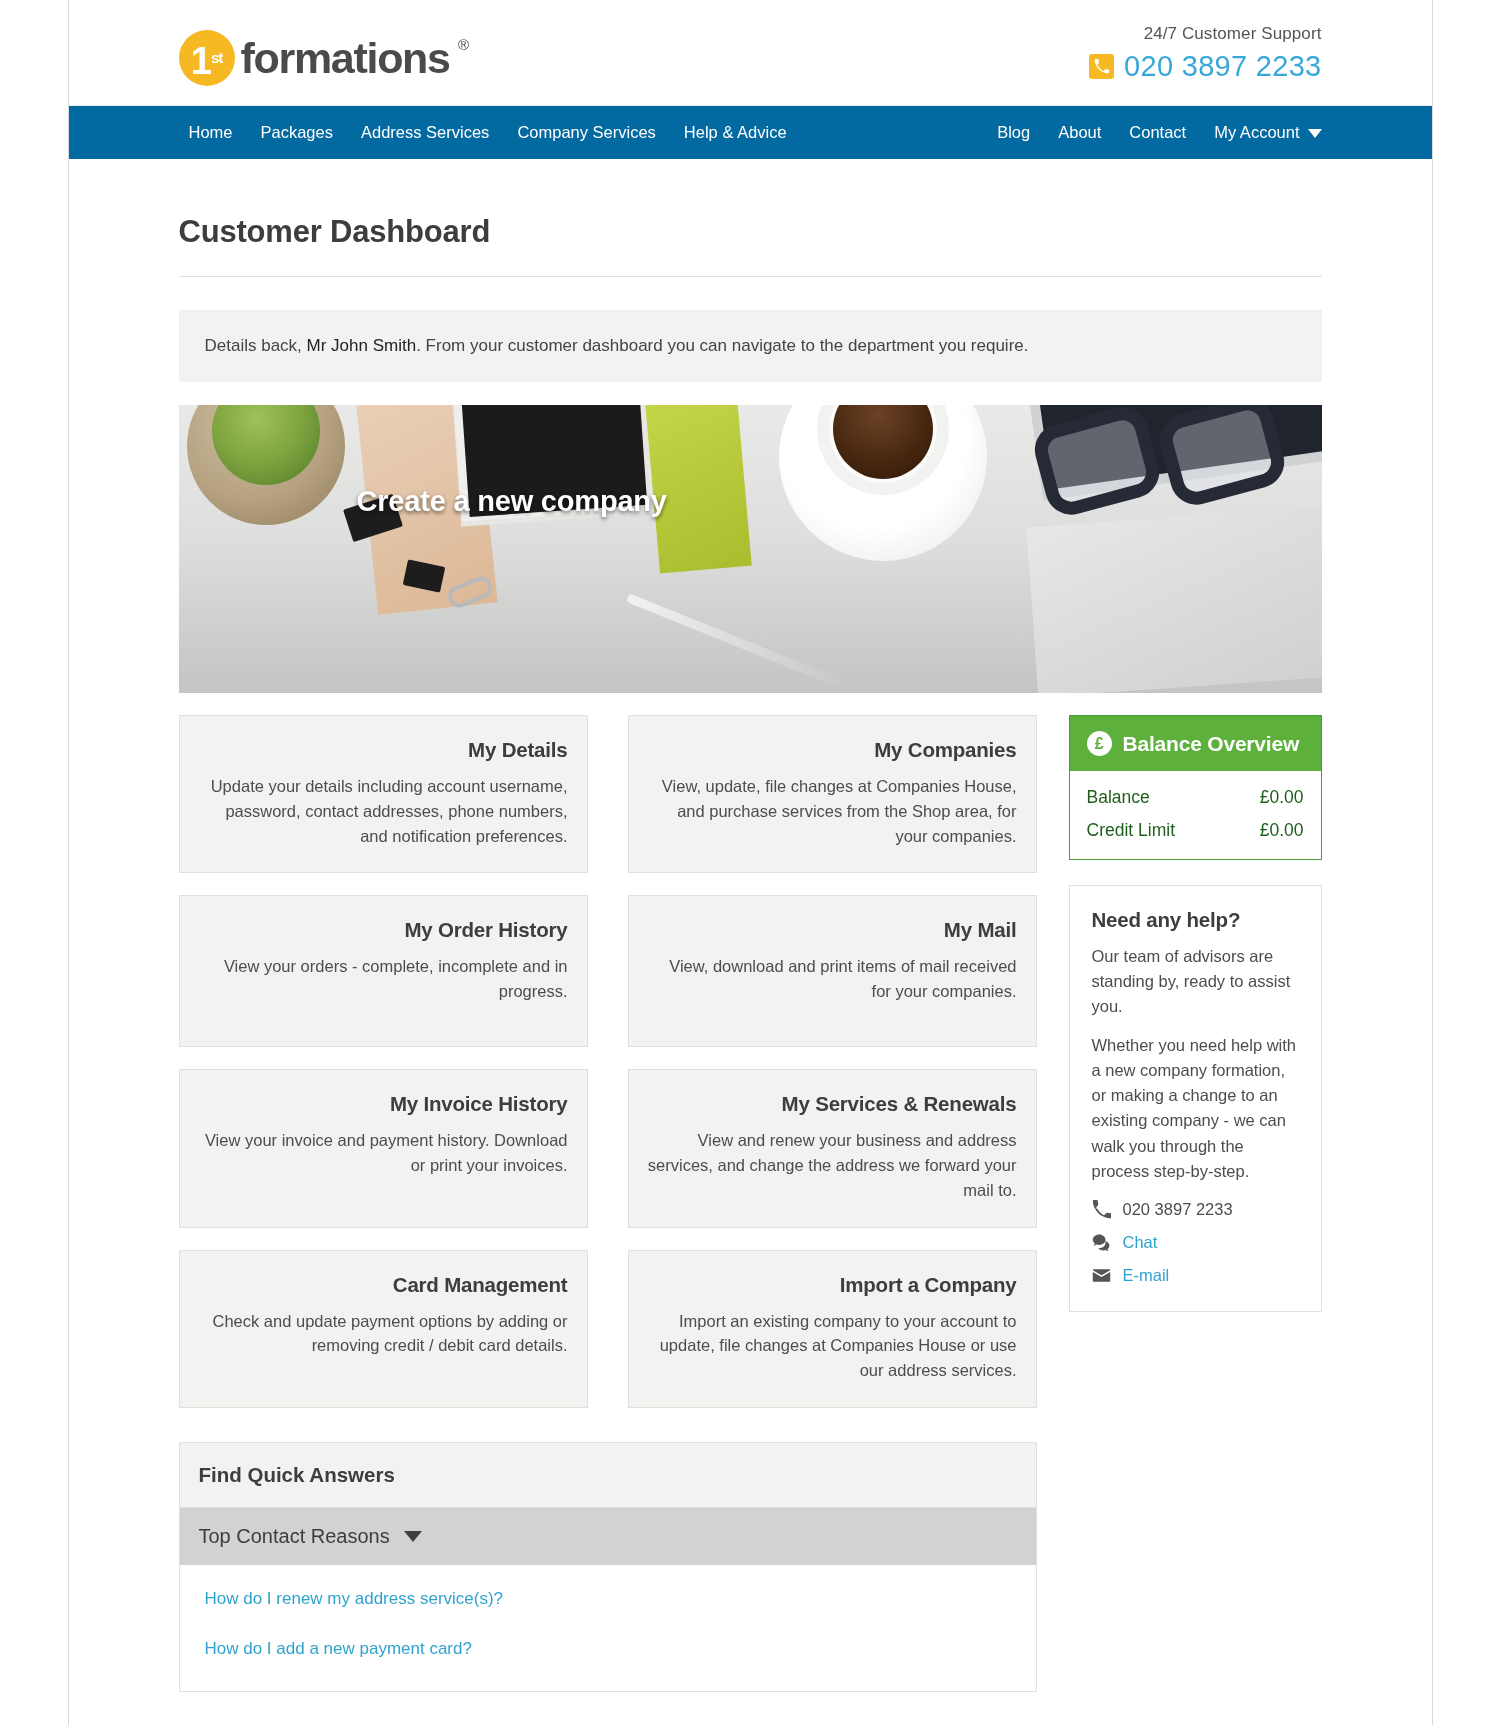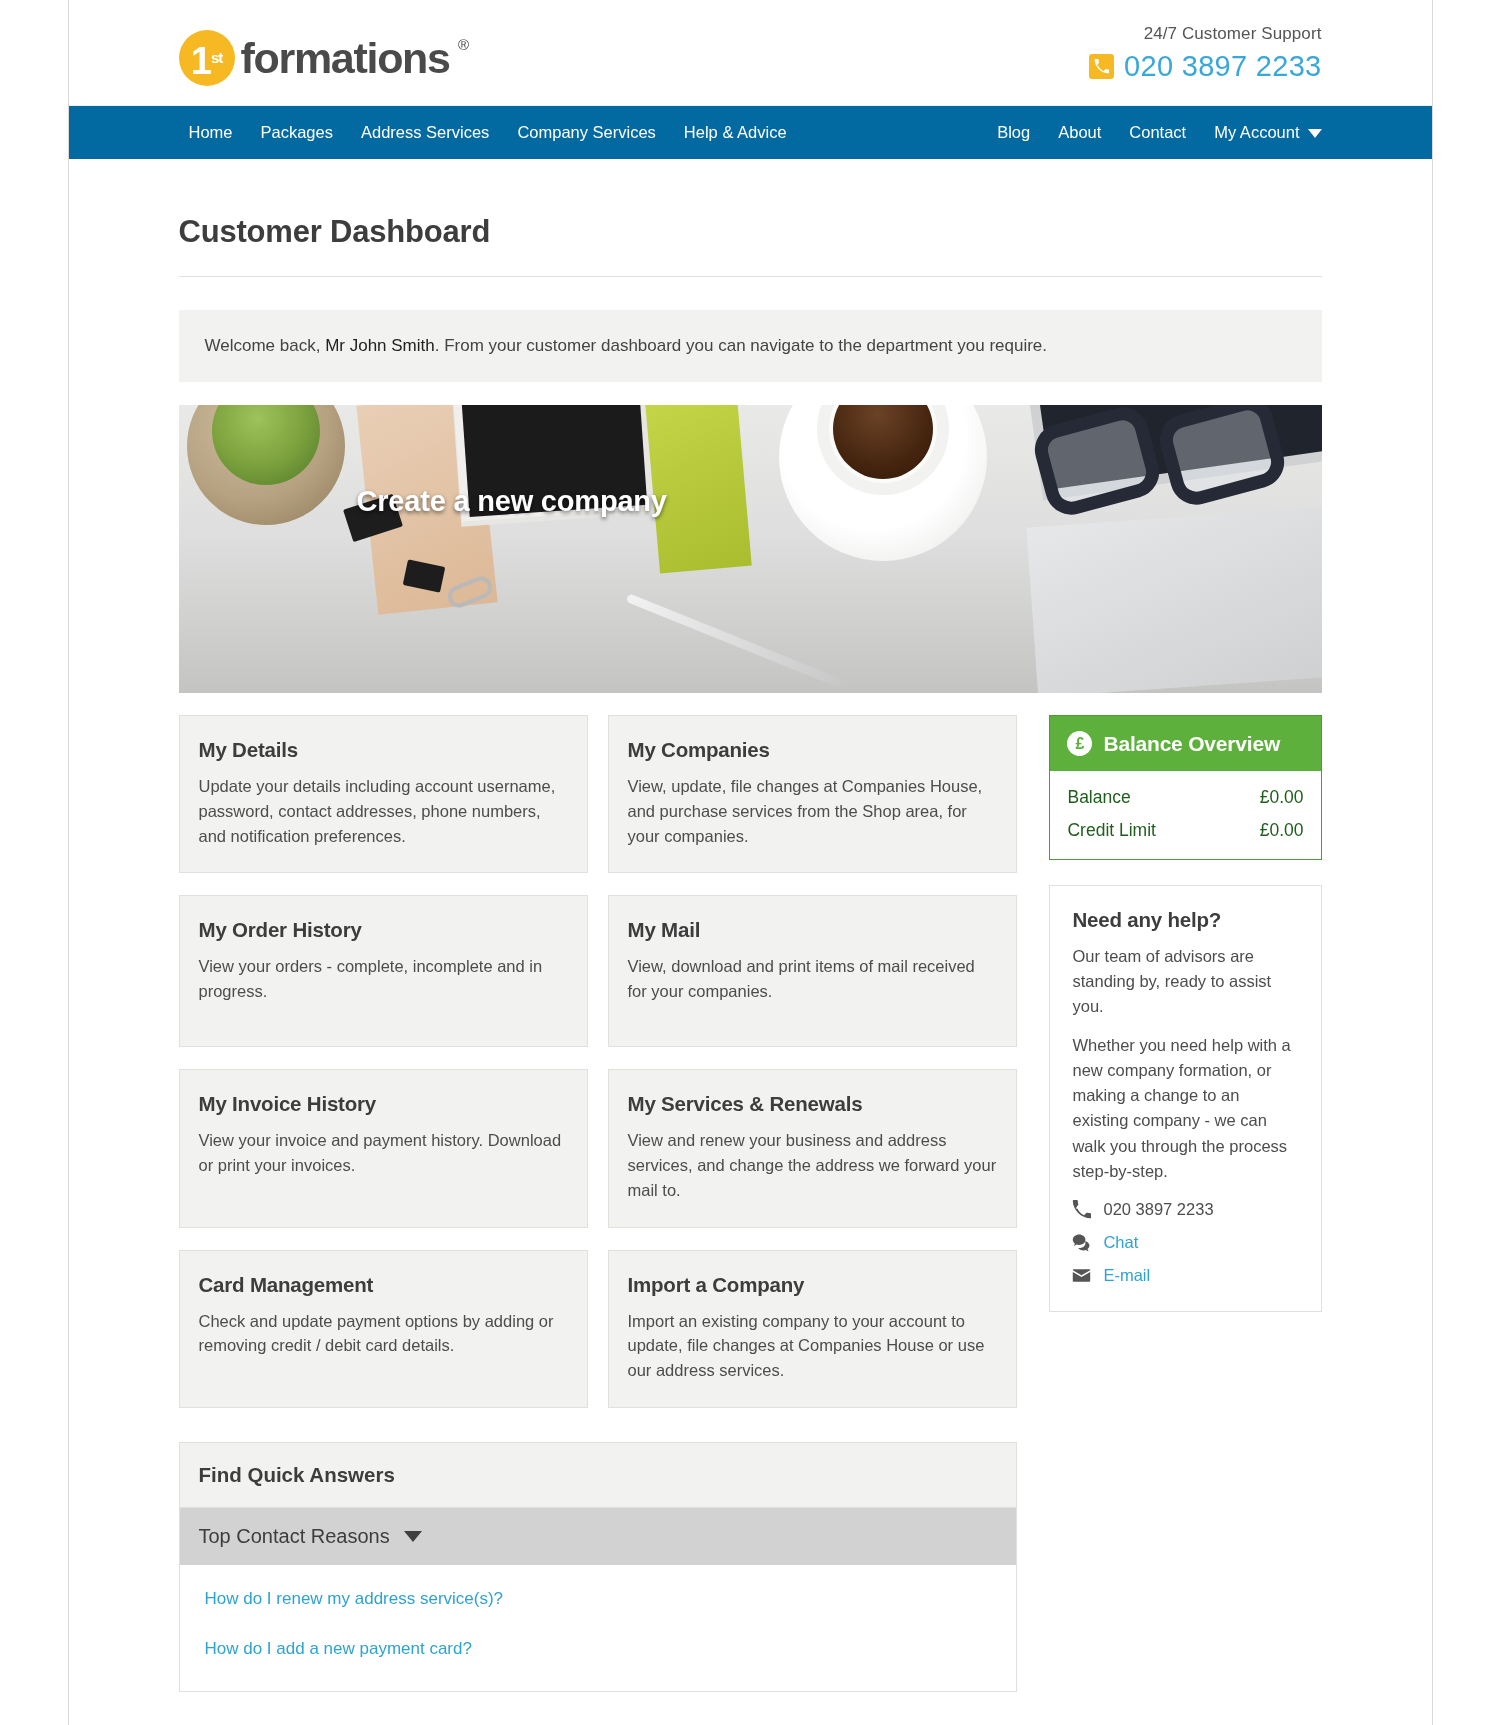--- a/index.html
+++ b/index.html
@@ -298,21 +298,22 @@
   .dash {
     display: flex;
     margin-top: 22px;
     gap: 32px;
     align-items: flex-start;
   }
   .tiles-col { width: 882px; }
   .tiles-grid {
     display: grid;
     grid-template-columns: 409px 409px;
-    gap: 22px 20px;
+    gap: 22px 40px;
+    text-align: right;
   }
   .tile {
     background: #f2f2f0;
     border: 1px solid #e0e0dd;
     padding: 22px 19px 24px 19px;
   }
   .tile h3 {
     font-size: 20.5px;
     font-weight: 700;
     color: #3d3d3d;
@@ -488,21 +489,21 @@
       <a href="#">Contact</a>
       <a href="#"><span>My Account</span><span class="caret-down"></span></a>
     </div>
   </div>
 
   <div class="content">
 
     <h1 class="page-title">Customer Dashboard</h1>
 
     <div class="welcome">
-      <span>Welcome back, </span><b>Mr John Smith</b><span>. From your customer dashboard you can navigate to the department you require.</span>
+      <span>Details back, </span><b>Mr John Smith</b><span>. From your customer dashboard you can navigate to the department you require.</span>
     </div>
 
     <div class="hero">
       <div class="hero-bg">
         <div class="hero-desk"></div>
         <div class="pot"></div>
         <div class="cactus"></div>
         <div class="notebook"></div>
         <div class="tablet"></div>
         <div class="greenbook"></div>

